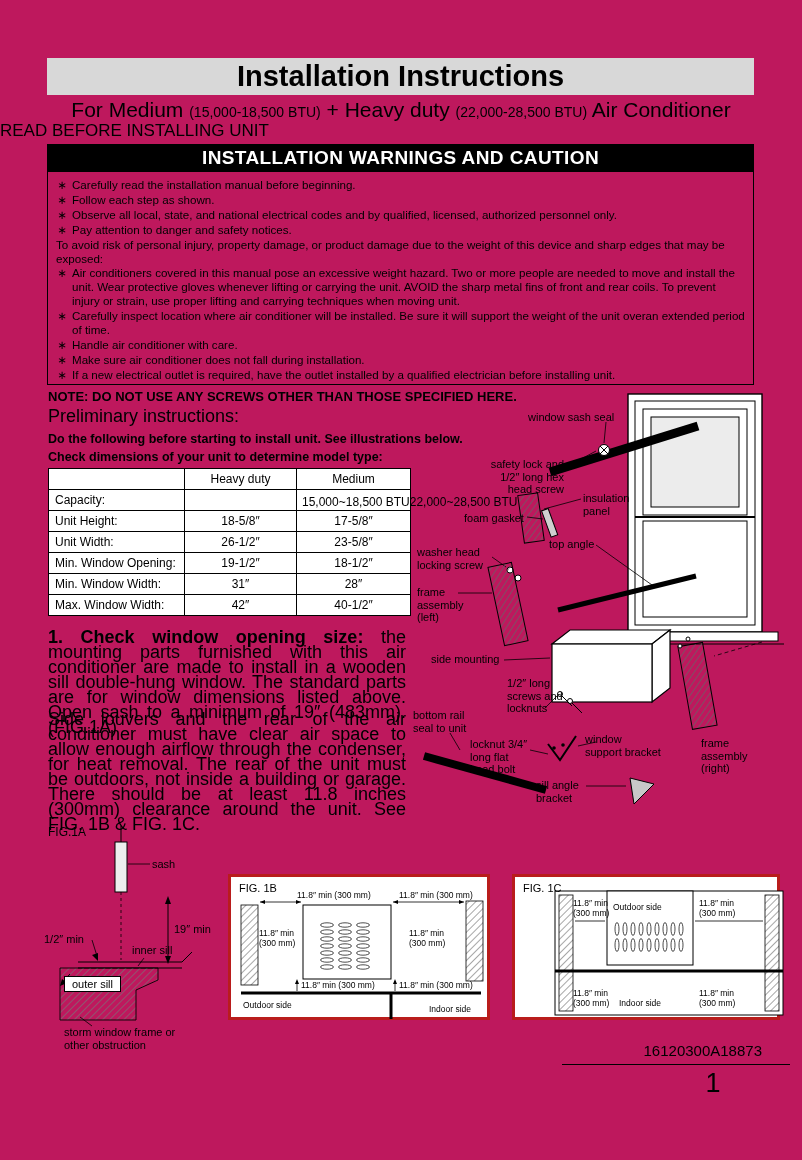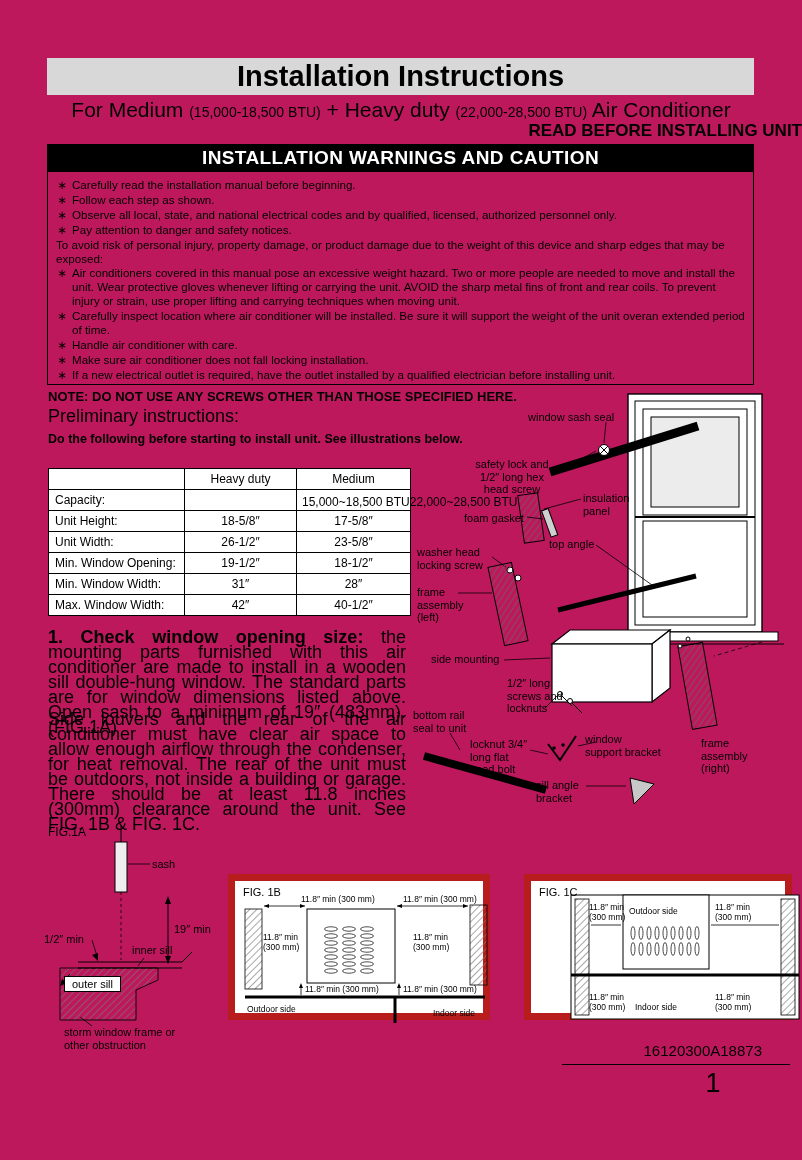--- a/index.html
+++ b/index.html
@@ -5,41 +5,41 @@
   *{margin:0;padding:0;box-sizing:border-box}
   html,body{background:#fff}
   #page{position:relative;width:802px;height:1160px;background:#be185d;color:#000;
         font-family:"Liberation Sans",sans-serif;overflow:hidden}
   .abs{position:absolute}
   .titlebar{left:47px;top:58px;width:707px;height:37px;background:#d8d8d8;
             display:flex;align-items:center;justify-content:center;
             font-size:29px;font-weight:bold}
   .subtitle{left:0;top:98px;width:802px;text-align:center;font-size:21px;white-space:nowrap}
   .subtitle .sm{font-size:14px}
-  .readbefore{left:0;top:121px;width:802px;text-align:right;font-size:17px;font-weight:bold}
+  .readbefore{left:0;top:121px;width:802px;text-align:left;font-size:17px;font-weight:normal}
   .banner{left:47px;top:144px;width:707px;height:27px;background:#000;color:#fff;
           display:flex;align-items:center;justify-content:center;
           font-size:19px;font-weight:bold;letter-spacing:.4px}
   .warnbox{left:47px;top:171px;width:707px;height:214px;border:1px solid #000;
            padding:6px 8px 4px 4px;font-size:11.6px;line-height:13.9px}
   .wrow{display:flex;margin-bottom:1px}
   .wrow .star{flex:0 0 20px;text-align:center}
   .wrow.intro{padding-left:4px}
   .note{left:48px;top:389px;font-size:13px;font-weight:bold}
   .prelim{left:48px;top:406px;font-size:18px}
   .boldline{left:48px;font-size:12.5px;font-weight:bold}
   table.spec{position:absolute;left:48px;top:468px;border-collapse:collapse;font-size:12px;background:#fff}
   table.spec td{border:1px solid #000;padding:3px 6px;height:21px;vertical-align:middle}
   table.spec td.cc{text-align:center}
   td.capcell{position:relative}
   td.capcell span{position:absolute;left:5px;top:5px;white-space:nowrap}
   .para{left:48px;width:358px;font-size:18px;line-height:15px;text-align:justify}
   .lbl{position:absolute;font-size:11px;line-height:12.5px;white-space:pre-line}
-  .r{text-align:center}.c{}
-  .figbox{border:7px solid #b91c1c;background:#fff}
+  .r{text-align:right}.c{}
+  .figbox{border:3px solid #b91c1c;background:#fff}
   .figtitle{position:absolute;left:8px;top:5px;font-size:11px}
   .tiny{font-size:8.5px;line-height:9.5px}
   .boxlabel{position:absolute;border:1px solid #000;background:#fff;padding:1px 7px;font-size:11px}
   .ftpart{left:540px;top:1042px;width:222px;text-align:right;font-size:15px}
   .ftrule{left:562px;top:1064px;width:228px;border-top:1.5px solid #000;height:0}
   .ftpage{left:688px;top:1068px;width:50px;text-align:center;font-size:27px}
   svg{position:absolute;left:0;top:0}
 </style>
 </head>
 <body>
@@ -81,31 +81,32 @@
     <div class="wrow">
         <span class="star">∗</span>
         <span>Carefully inspect location where air conditioner will be installed. Be sure it will support the weight of the unit overan extended period of time.</span>
       </div>
     <div class="wrow">
         <span class="star">∗</span>
         <span>Handle air conditioner with care.</span>
       </div>
     <div class="wrow">
         <span class="star">∗</span>
-        <span>Make sure air conditioner does not fall locking installation.</span>
+        <span>Make sure air conditioner does not fall during installation.</span>
       </div>
     <div class="wrow">
         <span class="star">∗</span>
         <span>If a new electrical outlet is required, have the outlet installed by a qualified electrician before installing unit.</span>
       </div>
   </div>
 
   <div class="abs note">NOTE: DO NOT USE ANY SCREWS OTHER THAN THOSE SPECIFIED HERE.</div>
   <div class="abs prelim">Preliminary instructions:</div>
   <div class="abs boldline" style="top:432px">Do the following before starting to install unit. See illustrations below.</div>
+  <div class="abs boldline" style="top:450px">Check dimensions of your unit to determine model type:</div>
 
   <table class="spec">
     <colgroup>
         <col style="width:136px">
         <col style="width:112px">
         <col style="width:114px">
       </colgroup>
     <tbody>
         <tr>
       <td></td>
@@ -346,21 +347,21 @@
     <div class="lbl tiny" style="left:28px;top:52px">11.8″ min
 (300 mm)</div>
     <div class="lbl tiny" style="left:178px;top:52px">11.8″ min
 (300 mm)</div>
     <div class="lbl tiny" style="left:70px;top:104px">11.8″ min (300 mm)</div>
     <div class="lbl tiny" style="left:168px;top:104px">11.8″ min (300 mm)</div>
     <div class="lbl tiny" style="left:12px;top:124px">Outdoor side</div>
     <div class="lbl tiny" style="left:198px;top:128px">Indoor side</div>
   </div>
 
-  <div class="abs figbox" style="left:524px;top:874px;width:268px;height:146px">
+  <div class="abs figbox" style="left:512px;top:874px;width:268px;height:146px">
     <svg width="288" height="144" viewBox="0 0 288 144">
       <defs>
         <pattern id="hD" patternUnits="userSpaceOnUse" width="5" height="5" patternTransform="rotate(45)">
           <line x1="0" y1="0" x2="0" y2="5" stroke="#777" stroke-width="1.3"></line>
         </pattern>
       </defs>
       <rect x="40" y="14" width="228" height="124" fill="#fff" stroke="#000"></rect>
       <rect x="44" y="18" width="14" height="116" fill="url(#hD)" stroke="#000" stroke-width="0.8"></rect>
       <rect x="250" y="18" width="14" height="116" fill="url(#hD)" stroke="#000" stroke-width="0.8"></rect>
       <rect x="92" y="14" width="86" height="74" fill="#fff" stroke="#000"></rect>

